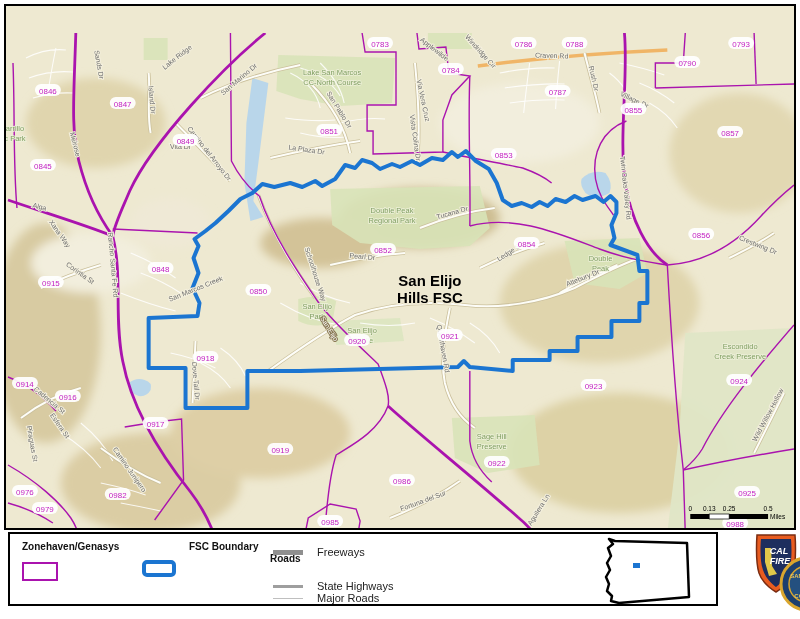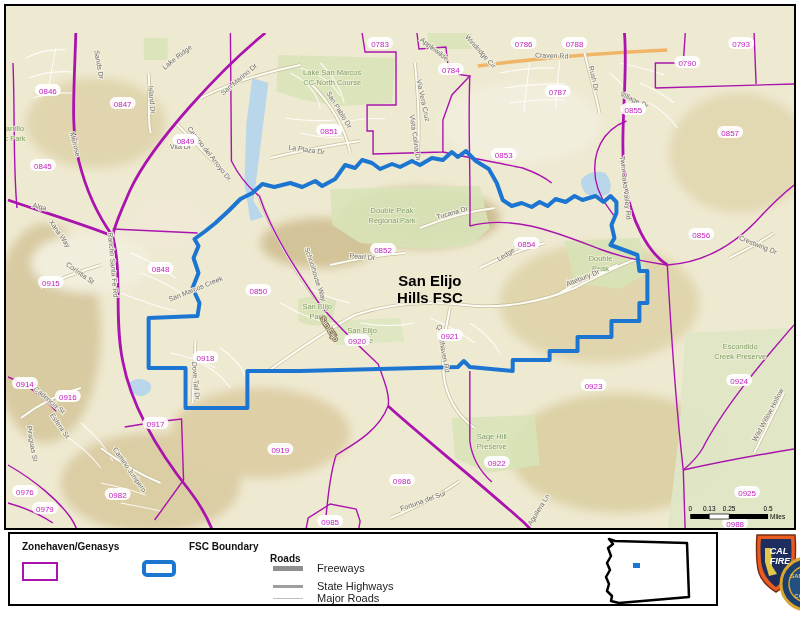--- a/index.html
+++ b/index.html
@@ -377,21 +377,21 @@
   </div>
 
   <div class="legend-box">
     <div class="lg lg-zh">Zonehaven/Genasys</div>
     <div class="sw-zh"></div>
 
     <div class="lg lg-fsc">FSC Boundary</div>
     <div class="sw-fsc"></div>
 
     <div class="lg lg-rd">Roads</div>
-    <div class="rd-row" style="top:28px;">
+    <div class="rd-row" style="top:12px;">
       <div class="rd-line" style="border-top:5px solid #8f8f8f;"></div>
       <div class="rd-lbl">Freeways</div>
     </div>
     <div class="rd-row" style="top:46px;">
       <div class="rd-line" style="border-top:3px solid #9e9e9e;"></div>
       <div class="rd-lbl">State Highways</div>
     </div>
     <div class="rd-row" style="top:58px;">
       <div class="rd-line" style="border-top:1.5px solid #bfbfbf;"></div>
       <div class="rd-lbl">Major Roads</div>

